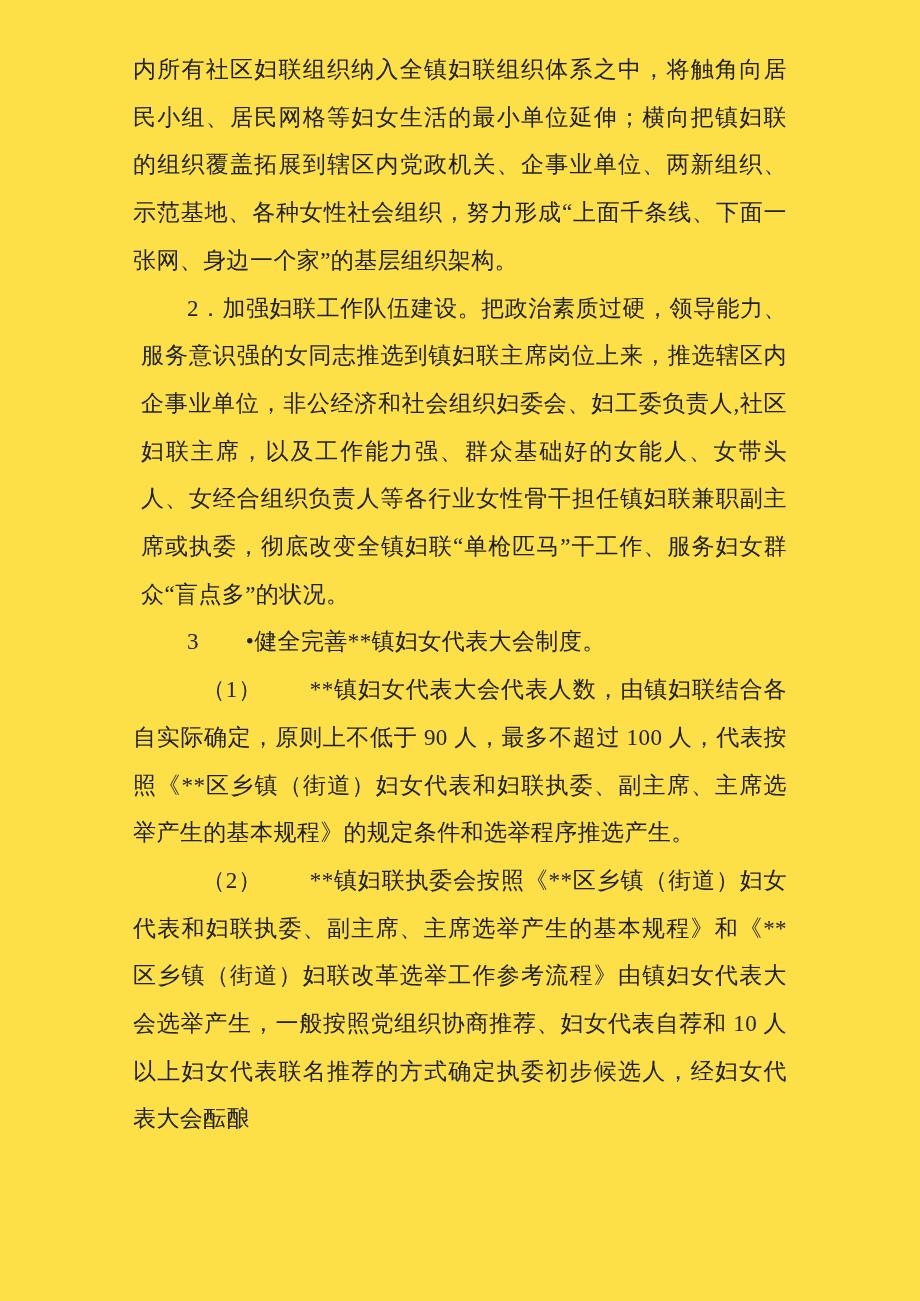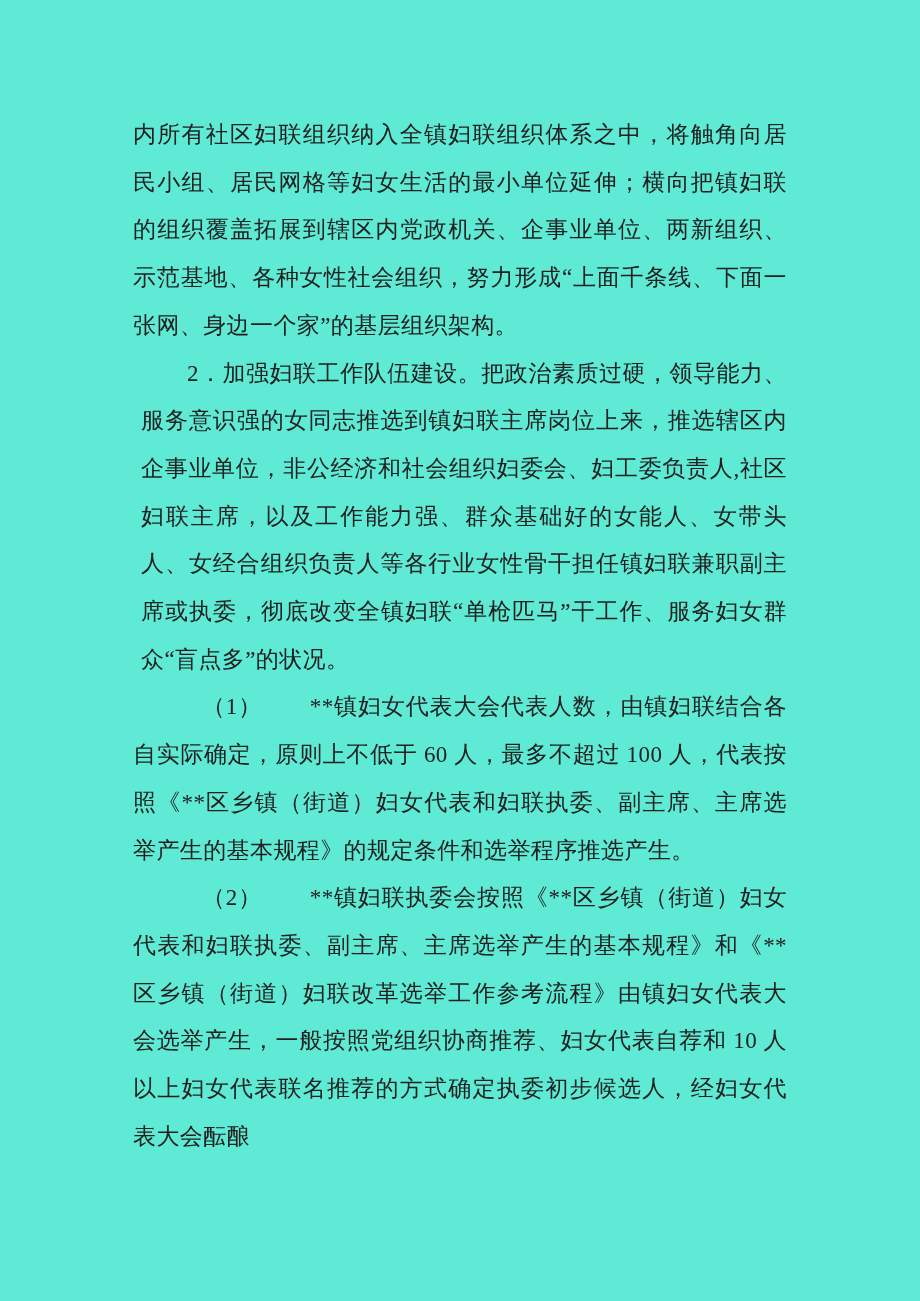--- a/index.html
+++ b/index.html
@@ -9,22 +9,22 @@
   }
   body {
     width: 920px;
     height: 1301px;
     overflow: hidden;
   }
   .page {
     box-sizing: border-box;
     width: 920px;
     height: 1301px;
-    padding: 111px 133px 0 133px;
-    background: #5eead4;
+    padding: 46px 133px 0 133px;
+    background: #fde047;
   }
   .para {
     margin: 0;
     padding: 0;
     font-family: "Liberation Serif", "DejaVu Serif", serif;
     font-size: 23px;
     line-height: 47.7px;
     letter-spacing: 0.4px;
     color: #212121;
     text-align: justify;
@@ -34,15 +34,16 @@
   .indent-0 { text-indent: 0; }
   .indent-2 { text-indent: 2em; margin-left: 8px; }
   .indent-3 { text-indent: 3em; }
 </style>
 </head>
 <body>
 
 <div class="page">
   <p class="para indent-0">内所有社区妇联组织纳入全镇妇联组织体系之中，将触角向居民小组、居民网格等妇女生活的最小单位延伸；横向把镇妇联的组织覆盖拓展到辖区内党政机关、企事业单位、两新组织、示范基地、各种女性社会组织，努力形成“上面千条线、下面一张网、身边一个家”的基层组织架构。</p>
   <p class="para indent-2">2．加强妇联工作队伍建设。把政治素质过硬，领导能力、服务意识强的女同志推选到镇妇联主席岗位上来，推选辖区内企事业单位，非公经济和社会组织妇委会、妇工委负责人,社区妇联主席，以及工作能力强、群众基础好的女能人、女带头人、女经合组织负责人等各行业女性骨干担任镇妇联兼职副主席或执委，彻底改变全镇妇联“单枪匹马”干工作、服务妇女群众“盲点多”的状况。</p>
-  <p class="para indent-3">（1）　　**镇妇女代表大会代表人数，由镇妇联结合各自实际确定，原则上不低于 60 人，最多不超过 100 人，代表按照《**区乡镇（街道）妇女代表和妇联执委、副主席、主席选举产生的基本规程》的规定条件和选举程序推选产生。</p>
+  <p class="para indent-2">3　　•健全完善**镇妇女代表大会制度。</p>
+  <p class="para indent-3">（1）　　**镇妇女代表大会代表人数，由镇妇联结合各自实际确定，原则上不低于 90 人，最多不超过 100 人，代表按照《**区乡镇（街道）妇女代表和妇联执委、副主席、主席选举产生的基本规程》的规定条件和选举程序推选产生。</p>
   <p class="para indent-3">（2）　　**镇妇联执委会按照《**区乡镇（街道）妇女代表和妇联执委、副主席、主席选举产生的基本规程》和《**区乡镇（街道）妇联改革选举工作参考流程》由镇妇女代表大会选举产生，一般按照党组织协商推荐、妇女代表自荐和 10 人以上妇女代表联名推荐的方式确定执委初步候选人，经妇女代表大会酝酿</p>
 </div>
 
 </body></html>

